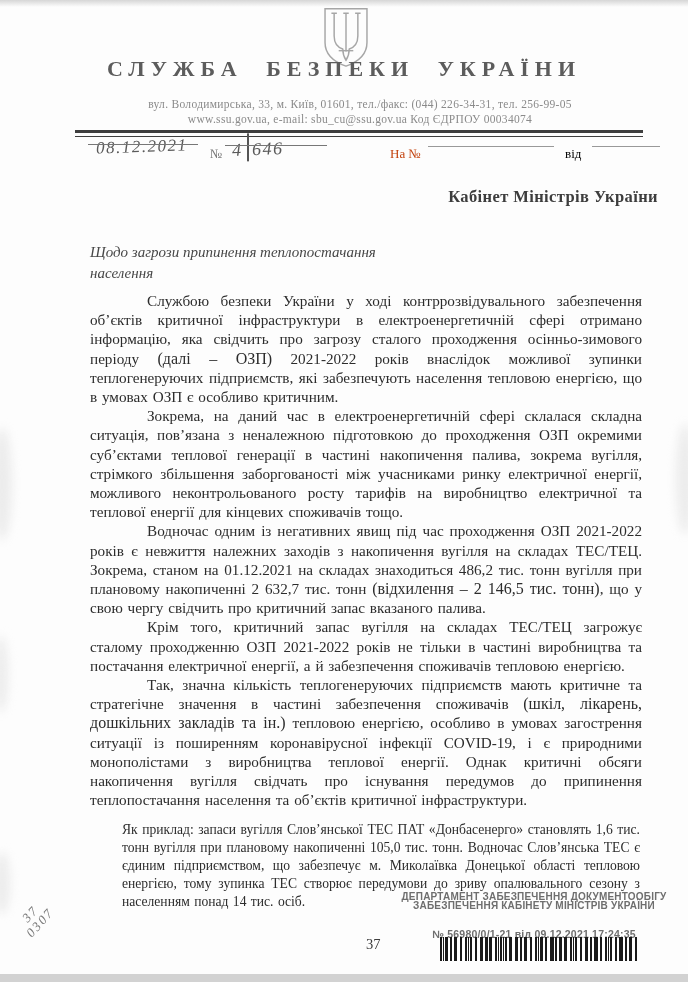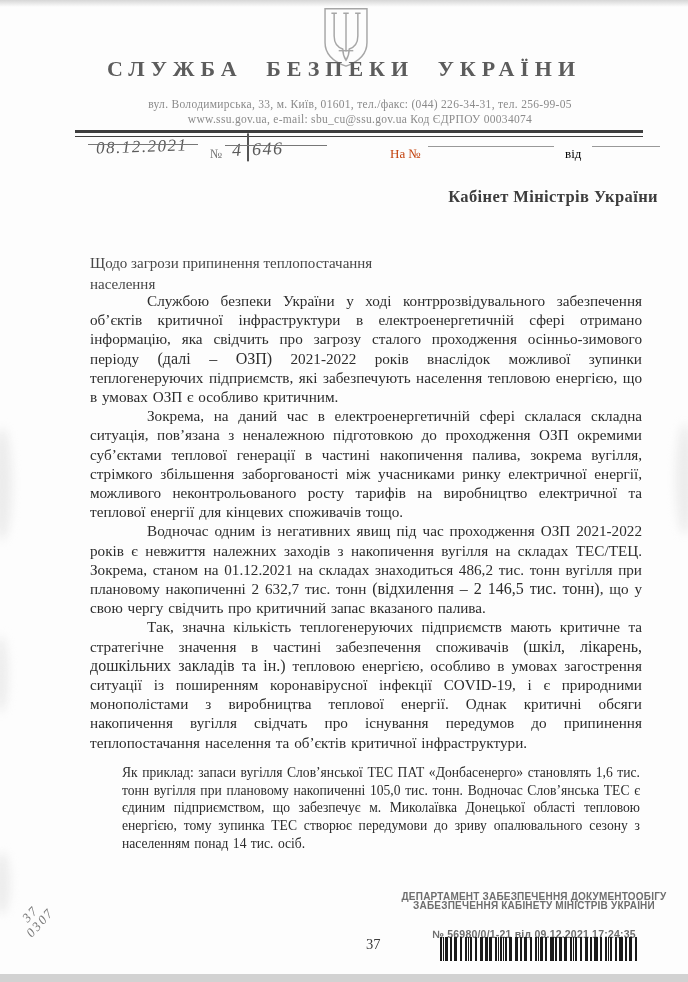--- a/index.html
+++ b/index.html
@@ -51,22 +51,22 @@
   .onno-label{position:absolute;top:146px;left:390px;font-size:13px;color:#c2410c;}
   .ul-onno{top:146px;left:428px;width:126px;border-color:#999;}
   .vid-label{position:absolute;top:146px;left:565px;font-size:13px;color:#000000;}
   .ul-vid{top:146px;left:592px;width:68px;border-color:#999;}
 
   .recipient{
     position:absolute;top:187px;right:30px;
     font-size:16.5px;font-weight:bold;color:#3d3d3d;letter-spacing:.4px;text-align:right;
   }
   .subject{
-    position:absolute;top:253px;left:90px;width:330px;
-    font-size:15px;line-height:21px;color:#474747;
+    position:absolute;top:242px;left:90px;width:330px;
+    font-style:italic;font-size:15px;line-height:21px;color:#474747;
     white-space:pre-line;
   }
 
   
   .letter-body{position:absolute;top:291px;left:90px;width:552px;}
   .para{
     margin:0;font-size:15.2px;line-height:19.2px;
     text-align:justify;text-indent:57px;color:#2c2c2c;
     word-spacing:1px;
   }
@@ -143,20 +143,21 @@
 
   <div class="recipient">Кабінет Міністрів України</div>
 
   <div class="subject">Щодо загрози припинення теплопостачання
 населення</div>
 
   <main class="letter-body">
       <p class="para"><span>Службою безпеки України у ході контррозвідувального забезпечення об’єктів критичної інфраструктури в електроенергетичній сфері отримано інформацію, яка свідчить про загрозу сталого проходження осінньо-зимового періоду </span><span class="small-inline">(далі – ОЗП)</span><span> 2021-2022 років внаслідок можливої зупинки теплогенеруючих підприємств, які забезпечують населення тепловою енергією, що в умовах ОЗП є особливо критичним.</span></p>
       <p class="para"><span>Зокрема, на даний час в електроенергетичній сфері склалася складна ситуація, пов’язана з неналежною підготовкою до проходження ОЗП окремими суб’єктами теплової генерації в частині накопичення палива, зокрема вугілля, стрімкого збільшення заборгованості між учасниками ринку електричної енергії, можливого неконтрольованого росту тарифів на виробництво електричної та теплової енергії для кінцевих споживачів тощо.</span></p>
       <p class="para"><span>Водночас одним із негативних явищ під час проходження ОЗП 2021-2022 років є невжиття належних заходів з накопичення вугілля на складах ТЕС/ТЕЦ. Зокрема, станом на 01.12.2021 на складах знаходиться 486,2 тис. тонн вугілля при плановому накопиченні 2 632,7 тис. тонн </span><span class="small-inline">(відхилення – 2 146,5 тис. тонн)</span><span>, що у свою чергу свідчить про критичний запас вказаного палива.</span></p>
+      <p class="para"><span>Крім того, критичний запас вугілля на складах ТЕС/ТЕЦ загрожує сталому проходженню ОЗП 2021-2022 років не тільки в частині виробництва та постачання електричної енергії, а й забезпечення споживачів тепловою енергією.</span></p>
       <p class="para"><span>Так, значна кількість теплогенеруючих підприємств мають критичне та стратегічне значення в частині забезпечення споживачів </span><span class="small-inline">(шкіл, лікарень, дошкільних закладів та ін.)</span><span> тепловою енергією, особливо в умовах загострення ситуації із поширенням коронавірусної інфекції COVID-19, і є природними монополістами з виробництва теплової енергії. Однак критичні обсяги накопичення вугілля свідчать про існування передумов до припинення теплопостачання населення та об’єктів критичної інфраструктури.</span></p>
       <p class="para example"><span>Як приклад: запаси вугілля Слов’янської ТЕС ПАТ «Донбасенерго» становлять 1,6 тис. тонн вугілля при плановому накопиченні 105,0 тис. тонн. Водночас Слов’янська ТЕС є єдиним підприємством, що забезпечує м. Миколаївка Донецької області тепловою енергією, тому зупинка ТЕС створює передумови до зриву опалювального сезону з населенням понад 14 тис. осіб.</span></p>
     </main>
 
   <div class="stamp">
     <div class="stamp-l1">ДЕПАРТАМЕНТ ЗАБЕЗПЕЧЕННЯ ДОКУМЕНТООБІГУ</div>
     <div class="stamp-l2">ЗАБЕЗПЕЧЕННЯ КАБІНЕТУ МІНІСТРІВ УКРАЇНИ</div>
     <div class="stamp-l3">№ 56980/0/1-21  від 09.12.2021 17:24:35</div>
   </div>
   <div class="barcode"></div>

